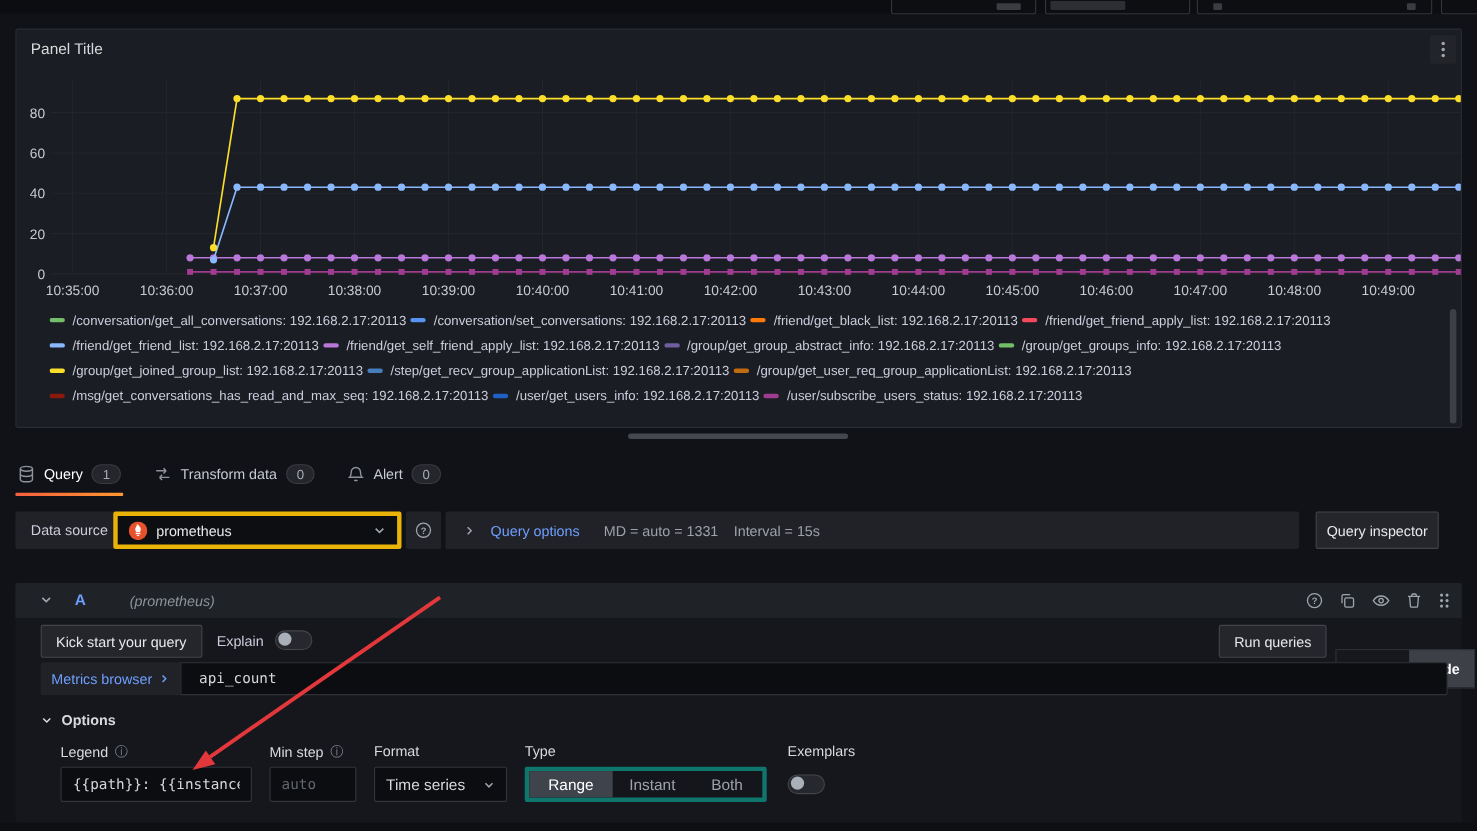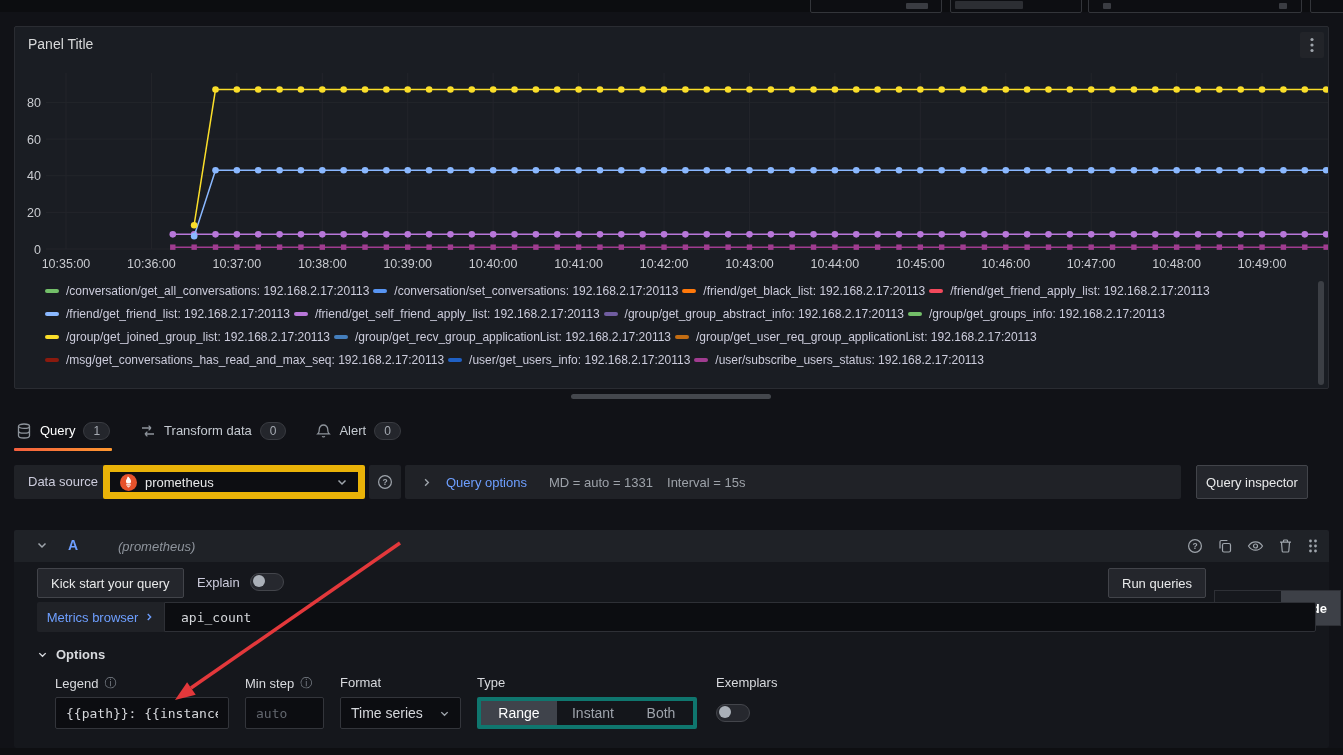--- a/index.html
+++ b/index.html
@@ -27,21 +27,21 @@
   .tabsbar{position:absolute;left:14px;top:410px;right:14px;height:41px;display:flex;gap:26px;}
   .tab{position:relative;display:flex;align-items:center;gap:8px;padding:0 2px;color:#c5cad1;cursor:pointer;}
   .tab .ticon{display:flex;color:#8e949c;}
   .tab.active{color:#ffffff;}
   .tab.active::after{content:'';position:absolute;left:0;right:0;bottom:0;height:3px;border-radius:1px;
         background:linear-gradient(90deg,#F55F3E,#FF9830);}
   .badge{background:#24262c;border:1px solid #393b41;color:#a6abb3;border-radius:10px;padding:1px 9px;font-size:12px;}
   
   .ds-row{position:absolute;left:14px;top:465px;width:1315px;height:34px;padding-left:26px;}
   .ds-label{position:absolute;left:0;top:0;height:34px;line-height:34px;padding:0 14px;background:#202227;border-radius:2px;color:#ccccdc;}
-  .ds-select{position:absolute;left:89px;top:0;width:262px;height:34px;background:#0d0e12;border:7px solid #eab308;border-radius:2px;
+  .ds-select{position:absolute;left:89px;top:0;width:262px;height:34px;background:#0d0e12;border:4px solid #eab308;border-radius:2px;
         box-sizing:border-box;display:flex;align-items:center;gap:8px;padding:0 10px;cursor:pointer;}
   .ds-select .val{color:#e8e9ea;flex:1;}
   .ds-help{position:absolute;left:355px;top:0;width:32px;height:34px;background:#202227;border-radius:2px;display:flex;align-items:center;justify-content:center;cursor:pointer;}
   .ds-opts{position:absolute;left:391px;top:0;width:776px;height:34px;background:#202227;border-radius:2px;display:flex;align-items:center;padding:0 16px;box-sizing:border-box;gap:14px;cursor:pointer;}
   .link-blue{color:#6E9FFF;font-weight:500;}
   .muted{color:#9da2a9;}
   .btn{background:#24262c;border:1px solid #42444a;border-radius:2px;color:#e8e9ea;font-size:13px;font-weight:500;
        display:flex;align-items:center;justify-content:center;cursor:pointer;font-family:"Liberation Sans",sans-serif;}
   .ds-inspector{position:absolute;left:1182px;top:0;width:112px;height:34px;box-sizing:border-box;}
   
@@ -403,21 +403,21 @@
         <div class="legend-item">
           <span class="lmark" style="background: rgb(115, 191, 105);"></span>
           <span class="ltext">/group/get_groups_info: 192.168.2.17:20113</span>
         </div>
         <div class="legend-item">
           <span class="lmark" style="background: rgb(250, 222, 42);"></span>
           <span class="ltext">/group/get_joined_group_list: 192.168.2.17:20113</span>
         </div>
         <div class="legend-item">
           <span class="lmark" style="background: rgb(68, 126, 188);"></span>
-          <span class="ltext">/group/get_recv_group_applicationList: 192.168.2.17:20113</span>
+          <span class="ltext">/step/get_recv_group_applicationList: 192.168.2.17:20113</span>
         </div>
         <div class="legend-item">
           <span class="lmark" style="background: rgb(194, 108, 18);"></span>
           <span class="ltext">/group/get_user_req_group_applicationList: 192.168.2.17:20113</span>
         </div>
         <div class="legend-item">
           <span class="lmark" style="background: rgb(139, 26, 14);"></span>
           <span class="ltext">/msg/get_conversations_has_read_and_max_seq: 192.168.2.17:20113</span>
         </div>
         <div class="legend-item">

